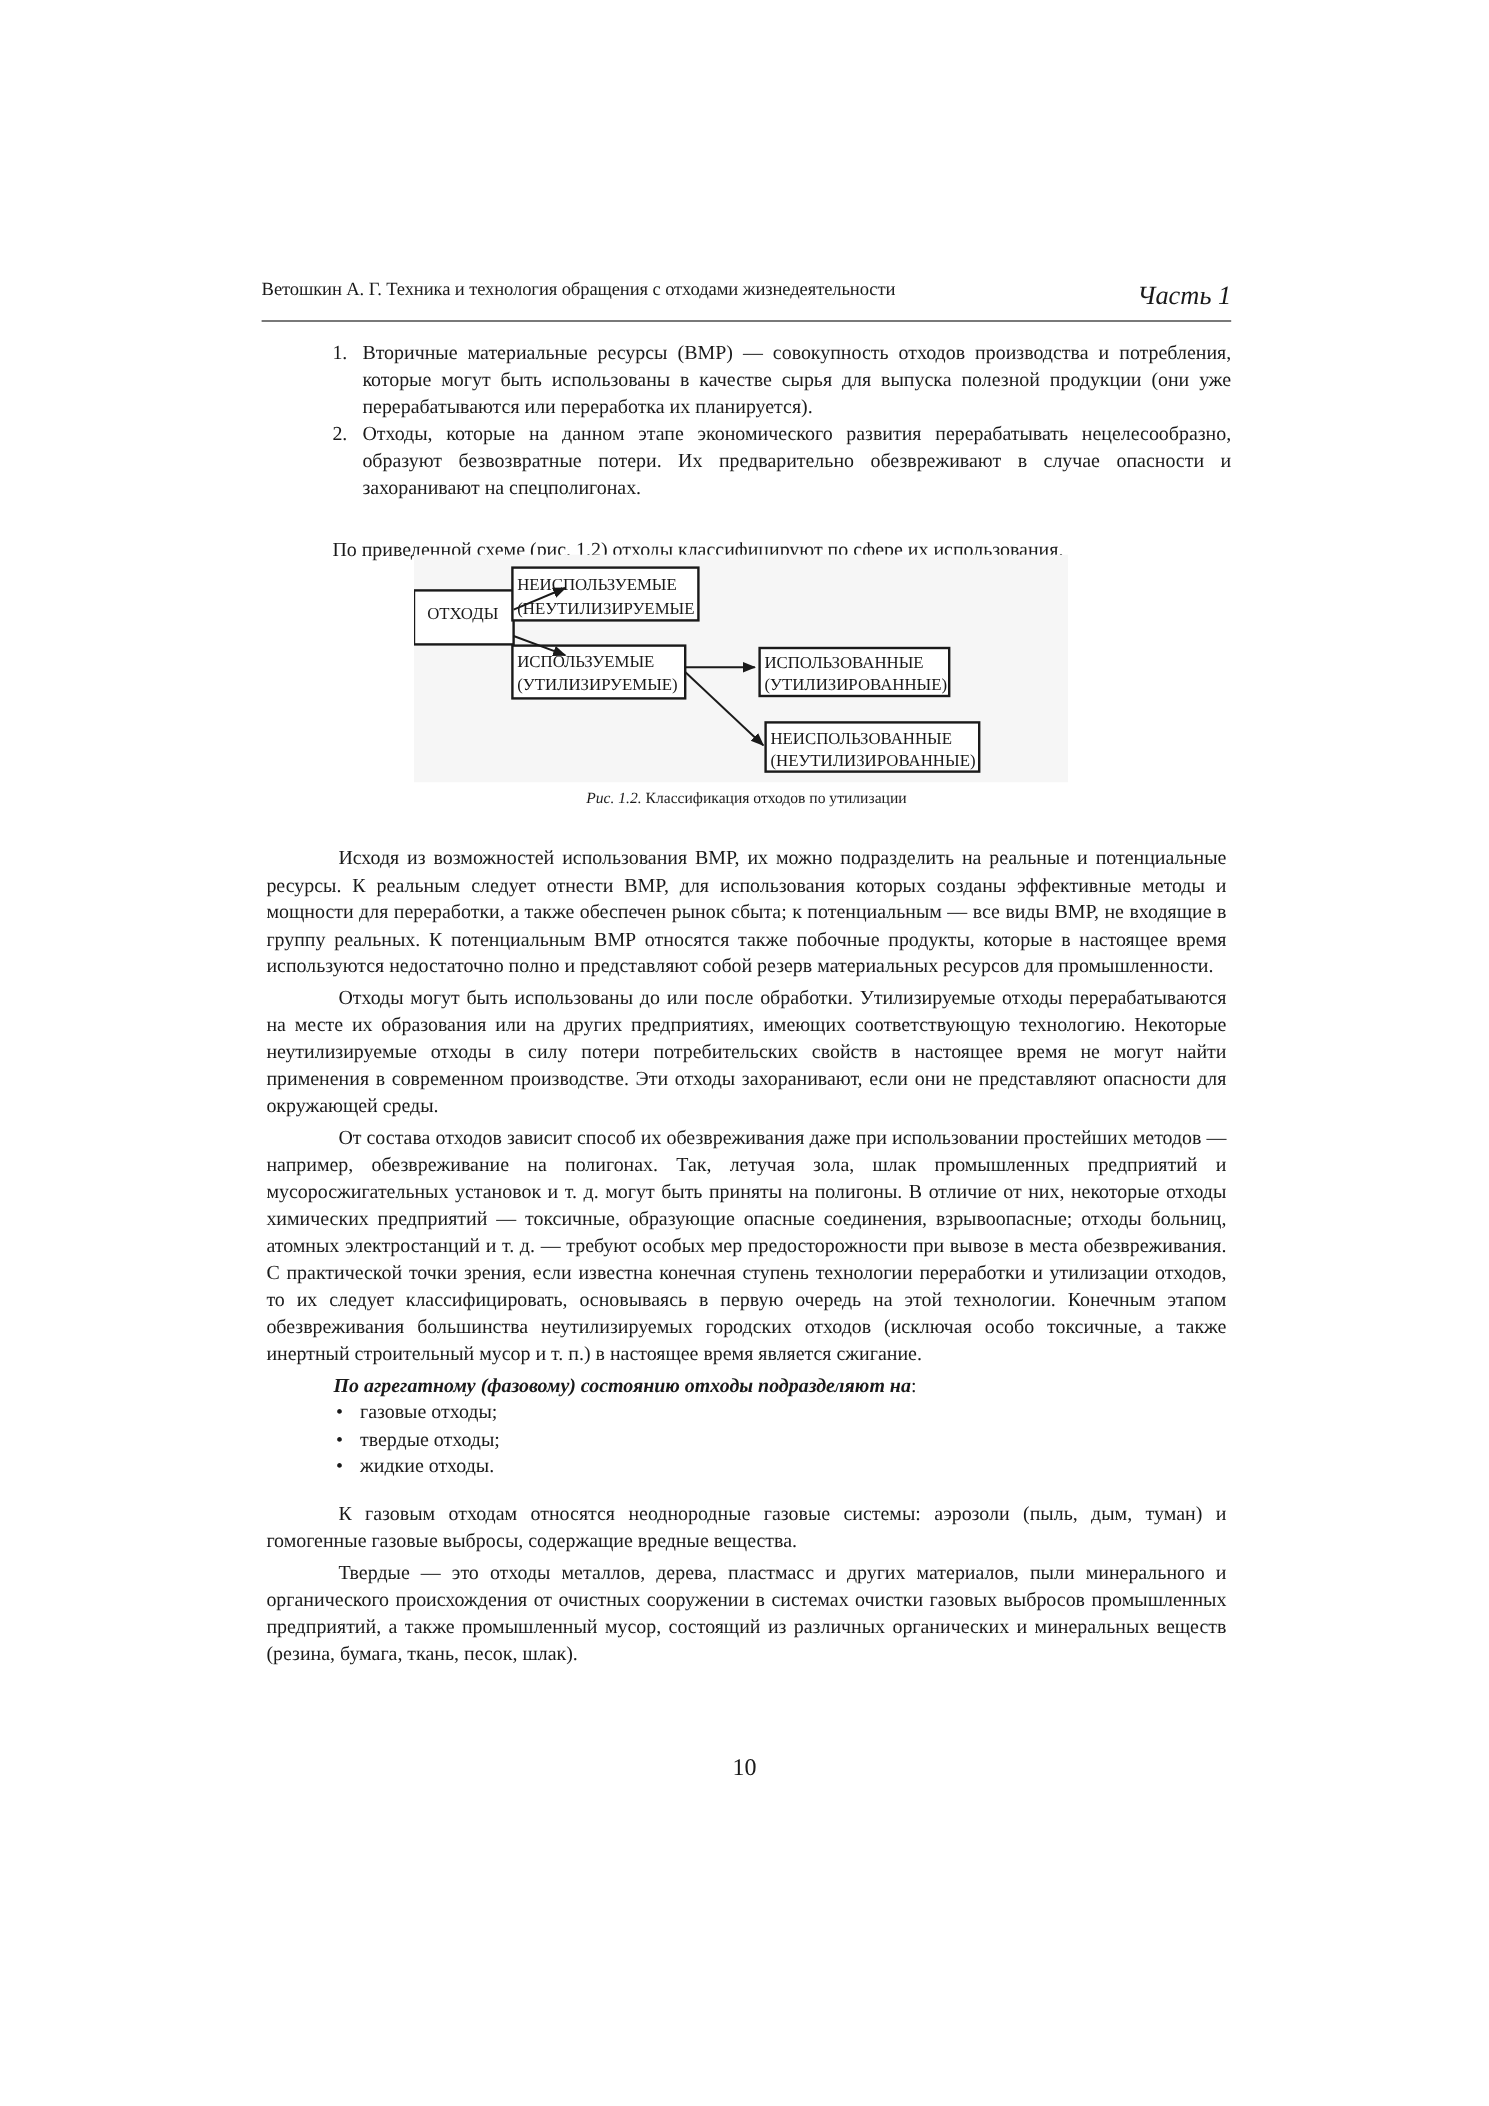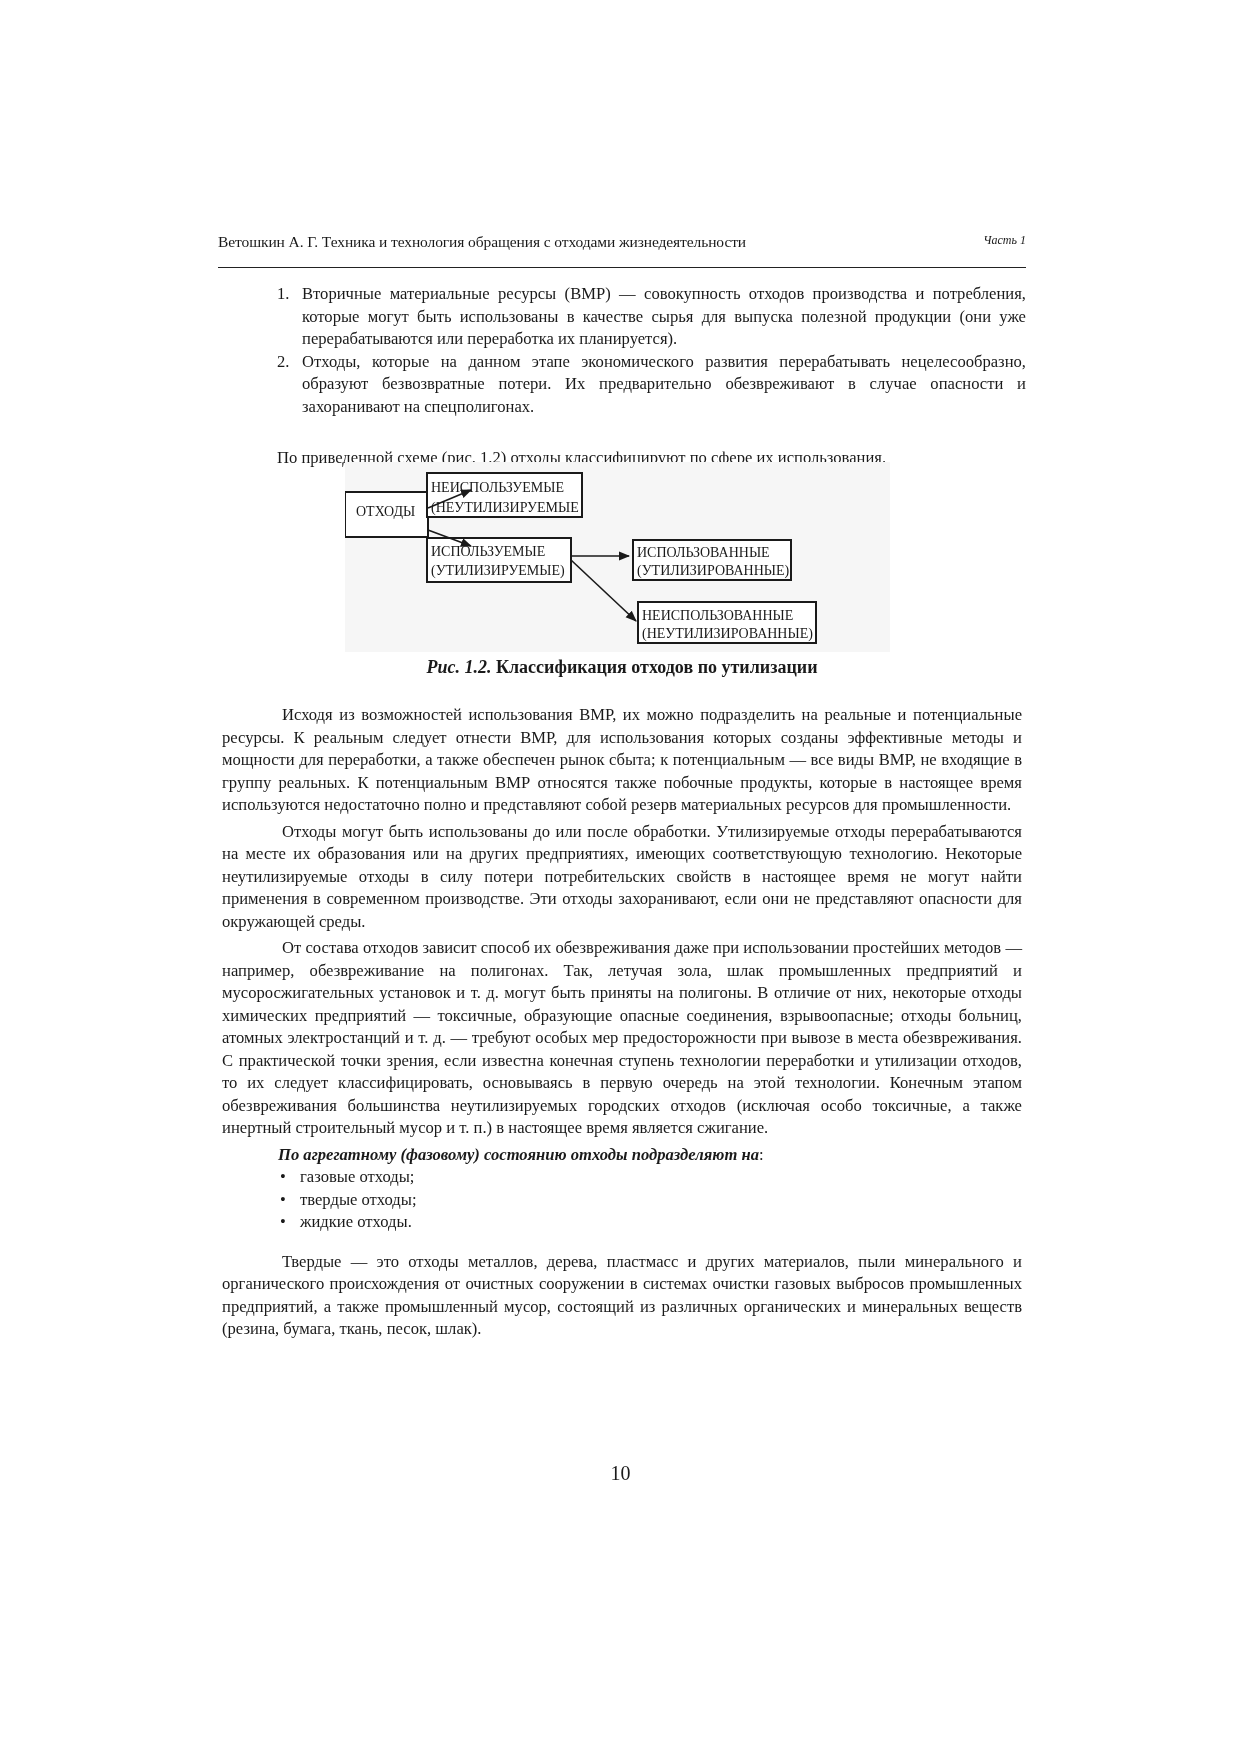--- a/index.html
+++ b/index.html
@@ -1,35 +1,35 @@
 <!DOCTYPE html>
 <html><head>
   <meta charset="utf-8">
   <style>
     html, body { margin: 0; padding: 0; background: #ffffff; }
     body { width: 1241px; height: 1755px; position: relative; overflow: hidden;
       font-family: "Liberation Serif", "DejaVu Serif", serif; color: #1a1a1a; }
     .header { position: absolute; left: 218px; top: 233px; width: 808px; height: 26px;
       font-size: 15.5px; }
     .header-title { position: absolute; left: 0; top: 0; font-weight: normal; letter-spacing: -0.1px; white-space: nowrap; }
-    .header-part { position: absolute; right: 0; top: 0; font-style: italic; font-size: 12px; }
+    .header-part { position: absolute; right: 0; top: 0; font-style: italic; font-size: 22px; }
     .header-rule { position: absolute; left: 218px; top: 267px; width: 808px; height: 0;
       border-top: 1.5px solid #222; }
     .text { font-size: 16.6px; line-height: 22.5px; text-align: justify; }
     .olist { position: absolute; left: 277px; top: 283px; width: 749px; margin: 0; padding: 0; list-style: none; }
     .olist li { position: relative; padding-left: 25px; text-align: justify; text-align-last: left; }
     .olist li .num { position: absolute; left: 0; top: 0; }
     .intro { position: absolute; left: 277px; top: 447px; width: 752px; white-space: nowrap; }
     .diagram { position: absolute; left: 345px; top: 462px; width: 545px; height: 190px; }
     .diagram .bg { fill: #f6f6f6; }
     .diagram rect.box { fill: #ffffff; stroke: #1a1a1a; stroke-width: 2; }
     .diagram text { font-family: "Liberation Serif", "DejaVu Serif", serif; font-size: 14px; fill: #1a1a1a; }
     .diagram line { stroke: #1a1a1a; stroke-width: 1.6; }
     .diagram .arrow { fill: #1a1a1a; }
-    .caption { position: absolute; left: 218px; top: 657px; width: 808px; text-align: center; font-size: 18px; font-weight: bold; }
+    .caption { position: absolute; left: 218px; top: 657px; width: 808px; text-align: center; font-size: 13px; font-weight: normal; }
     .caption .cap-label { font-style: italic; }
     .body { position: absolute; left: 218px; top: 700px; width: 808px; }
     .body p { margin: 4px; text-indent: 60px; }
     .lead-in { margin: 0; padding-left: 60px; font-weight: bold; font-style: italic; }
     .lead-in .colon { font-weight: normal; font-style: normal; }
     .bullets { list-style: none; margin: 0; padding: 0 0 0 62px; }
     .bullets li { position: relative; padding-left: 20px; }
     .bullets li .dot { position: absolute; left: 0; top: 0; }
     .spacer { height: 13px; }
     .page-number { position: absolute; left: 0; width: 1241px; top: 1462px; text-align: center; font-size: 20px; }
@@ -107,16 +107,17 @@
   <p>Исходя из возможностей использования ВМР, их можно подразделить на реальные и потенциальные ресурсы. К реальным следует отнести ВМР, для использования которых созданы эффективные методы и мощности для переработки, а также обеспечен рынок сбыта; к потенциальным — все виды ВМР, не входящие в группу реальных. К потенциальным ВМР относятся также побочные продукты, которые в настоящее время используются недостаточно полно и представляют собой резерв материальных ресурсов для промышленности.</p>
   <p>Отходы могут быть использованы до или после обработки. Утилизируемые отходы перерабатываются на месте их образования или на других предприятиях, имеющих соответствующую технологию. Некоторые неутилизируемые отходы в силу потери потребительских свойств в настоящее время не могут найти применения в современном производстве. Эти отходы захоранивают, если они не представляют опасности для окружающей среды.</p>
   <p>От состава отходов зависит способ их обезвреживания даже при использовании простейших методов — например, обезвреживание на полигонах. Так, летучая зола, шлак промышленных предприятий и мусоросжигательных установок и т. д. могут быть приняты на полигоны. В отличие от них, некоторые отходы химических предприятий — токсичные, образующие опасные соединения, взрывоопасные; отходы больниц, атомных электростанций и т. д. — требуют особых мер предосторожности при вывозе в места обезвреживания. С практической точки зрения, если известна конечная ступень технологии переработки и утилизации отходов, то их следует классифицировать, основываясь в первую очередь на этой технологии. Конечным этапом обезвреживания большинства неутилизируемых городских отходов (исключая особо токсичные, а также инертный строительный мусор и т. п.) в настоящее время является сжигание.</p>
   <div class="lead-in"><span>По агрегатному (фазовому) состоянию отходы подразделяют на</span><span class="colon">:</span></div>
   <ul class="bullets">
     <li><span class="dot">•</span><span>газовые отходы;</span></li>
     <li><span class="dot">•</span><span>твердые отходы;</span></li>
     <li><span class="dot">•</span><span>жидкие отходы.</span></li>
   </ul>
   <div class="spacer"></div>
+  <p>К газовым отходам относятся неоднородные газовые системы: аэрозоли (пыль, дым, туман) и гомогенные газовые выбросы, содержащие вредные вещества.</p>
   <p>Твердые — это отходы металлов, дерева, пластмасс и других материалов, пыли минерального и органического происхождения от очистных сооружении в системах очистки газовых выбросов промышленных предприятий, а также промышленный мусор, состоящий из различных органических и минеральных веществ (резина, бумага, ткань, песок, шлак).</p>
 </div>
 
 <div class="page-number">10</div>
 
 </body></html>

